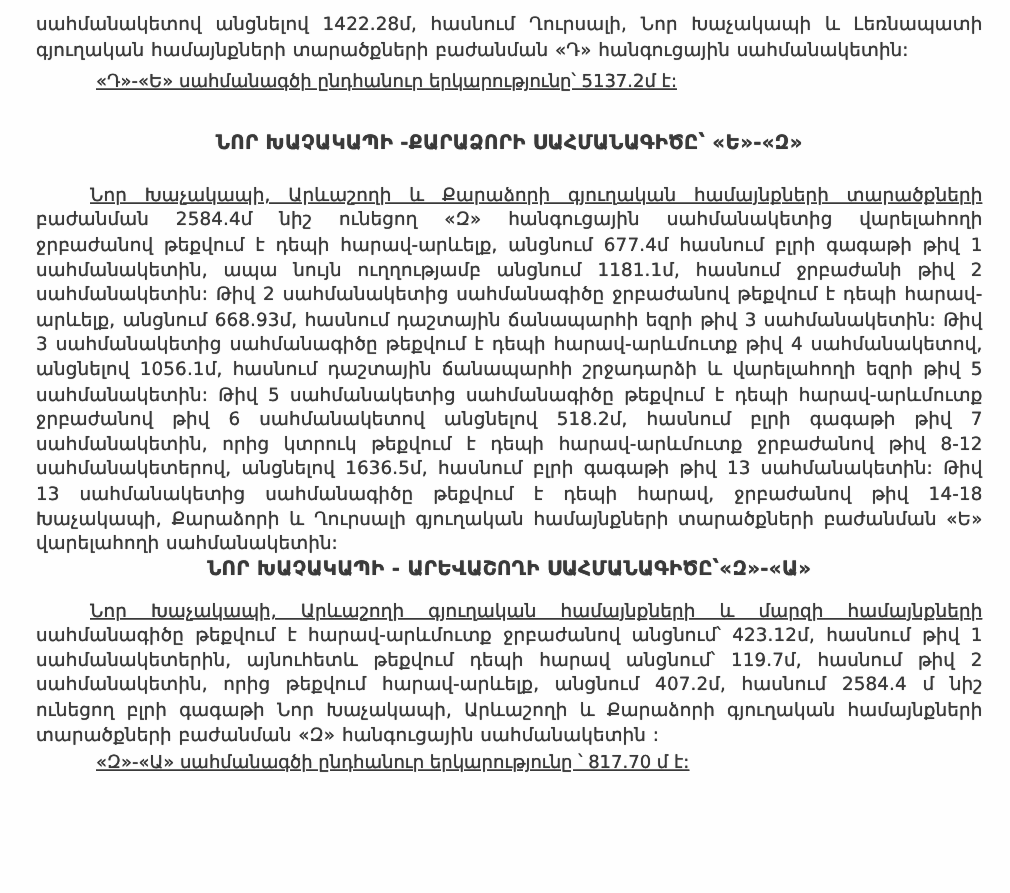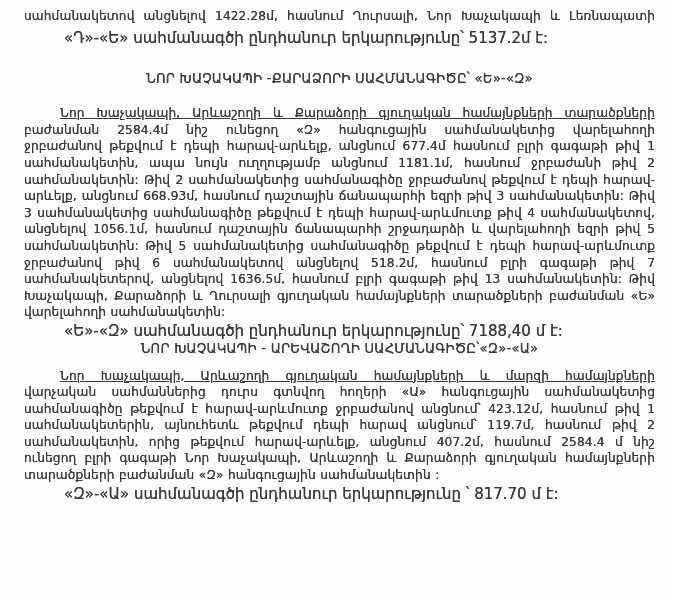--- a/index.html
+++ b/index.html
@@ -32,76 +32,78 @@
     text-align-last: justify;
     letter-spacing: 0.1px;
     word-spacing: 0.5px;
   }
   .tline.last-line {
     text-align: left;
     text-align-last: left;
   }
   .p-indent .tline:first-child { text-indent: 36px; text-decoration: underline; }
   .summary {
-    font-size: 15px;
+    font-size: 12px;
     line-height: 16.6px;
     height: 16.6px;
     overflow: hidden;
     padding-left: 40px;
     margin-top: 5px;
+    text-decoration: underline;
   }
   .summary.tight { margin-top: 2px; }
   .heading {
     text-align: center;
-    font-weight: normal;
+    font-weight: bold;
     font-size: 13.2px;
     line-height: 17px;
     height: 17px;
     overflow: hidden;
     letter-spacing: 0.2px;
   }
   #heading-1 { margin-top: 24px; margin-bottom: 18px; }
   #heading-2 { margin-bottom: 11px; }
 </style>
 </head>
 <body style="--ink: #3a3a3a; --paper: #fefefe;">
 
 <div class="page">
 
   <div class="para">
       <div class="tline">սահմանակետով անցնելով 1422.28մ, հասնում Ղուրսալի, Նոր Խաչակապի և Լեռնապատի</div>
+      <div class="tline last-line">գյուղական համայնքների տարածքների բաժանման «Դ» հանգուցային սահմանակետին:</div>
     </div>
 
   <div class="summary">«Դ»-«Ե» սահմանագծի ընդհանուր երկարությունը՝ 5137.2մ է:</div>
 
   <div class="heading" id="heading-1">ՆՈՐ ԽԱՉԱԿԱՊԻ -ՔԱՐԱՁՈՐԻ ՍԱՀՄԱՆԱԳԻԾԸ՝ «Ե»-«Զ»</div>
 
   <div class="para p-indent">
       <div class="tline">Նոր Խաչակապի, Արևաշողի և Քարաձորի գյուղական համայնքների տարածքների</div>
       <div class="tline">բաժանման 2584.4մ նիշ ունեցող «Զ» հանգուցային սահմանակետից վարելահողի</div>
       <div class="tline">ջրբաժանով թեքվում է դեպի հարավ-արևելք, անցնում 677.4մ հասնում բլրի գագաթի թիվ 1</div>
       <div class="tline">սահմանակետին, ապա նույն ուղղությամբ անցնում 1181.1մ, հասնում ջրբաժանի թիվ 2</div>
       <div class="tline">սահմանակետին: Թիվ 2 սահմանակետից սահմանագիծը ջրբաժանով թեքվում է դեպի հարավ-</div>
       <div class="tline">արևելք, անցնում 668.93մ, հասնում դաշտային ճանապարհի եզրի թիվ 3 սահմանակետին: Թիվ</div>
       <div class="tline">3 սահմանակետից սահմանագիծը թեքվում է դեպի հարավ-արևմուտք թիվ 4 սահմանակետով,</div>
       <div class="tline">անցնելով 1056.1մ, հասնում դաշտային ճանապարհի շրջադարձի և վարելահողի եզրի թիվ 5</div>
       <div class="tline">սահմանակետին: Թիվ 5 սահմանակետից սահմանագիծը թեքվում է դեպի հարավ-արևմուտք</div>
       <div class="tline">ջրբաժանով թիվ 6 սահմանակետով անցնելով 518.2մ, հասնում բլրի գագաթի թիվ 7</div>
+      <div class="tline">սահմանակետին, որից կտրուկ թեքվում է դեպի հարավ-արևմուտք ջրբաժանով թիվ 8-12</div>
       <div class="tline">սահմանակետերով, անցնելով 1636.5մ, հասնում բլրի գագաթի թիվ 13 սահմանակետին: Թիվ</div>
+      <div class="tline">13 սահմանակետից սահմանագիծը թեքվում է դեպի հարավ, ջրբաժանով թիվ 14-18</div>
       <div class="tline">Խաչակապի, Քարաձորի և Ղուրսալի գյուղական համայնքների տարածքների բաժանման «Ե»</div>
       <div class="tline last-line">վարելահողի սահմանակետին:</div>
     </div>
 
-  <div class="summary tight">«Ե»-«Զ» սահմանագծի ընդհանուր երկարությունը՝ 7188,40 մ է:</div>
 
   <div class="heading" id="heading-2">ՆՈՐ ԽԱՉԱԿԱՊԻ - ԱՐԵՎԱՇՈՂԻ ՍԱՀՄԱՆԱԳԻԾԸ՝«Զ»-«Ա»</div>
 
   <div class="para p-indent">
       <div class="tline">Նոր Խաչակապի, Արևաշողի գյուղական համայնքների և մարզի համայնքների</div>
-      <div class="tline">վարչական սահմաններից դուրս գտնվող հողերի «Ա» հանգուցային սահմանակետից</div>
       <div class="tline">սահմանագիծը թեքվում է հարավ-արևմուտք ջրբաժանով անցնում՝ 423.12մ, հասնում թիվ 1</div>
       <div class="tline">սահմանակետերին, այնուհետև թեքվում դեպի հարավ անցնում՝ 119.7մ, հասնում թիվ 2</div>
       <div class="tline">սահմանակետին, որից թեքվում հարավ-արևելք, անցնում 407.2մ, հասնում 2584.4 մ նիշ</div>
       <div class="tline">ունեցող բլրի գագաթի Նոր Խաչակապի, Արևաշողի և Քարաձորի գյուղական համայնքների</div>
       <div class="tline last-line">տարածքների բաժանման «Զ» հանգուցային սահմանակետին :</div>
     </div>
 
   <div class="summary tight">«Զ»-«Ա» սահմանագծի ընդհանուր երկարությունը ՝ 817.70 մ է:</div>
 
 </div>

